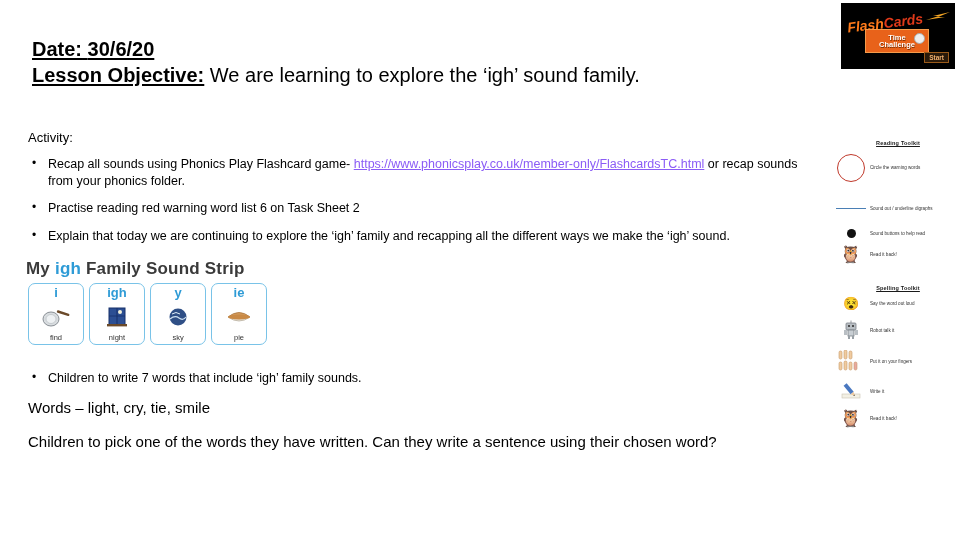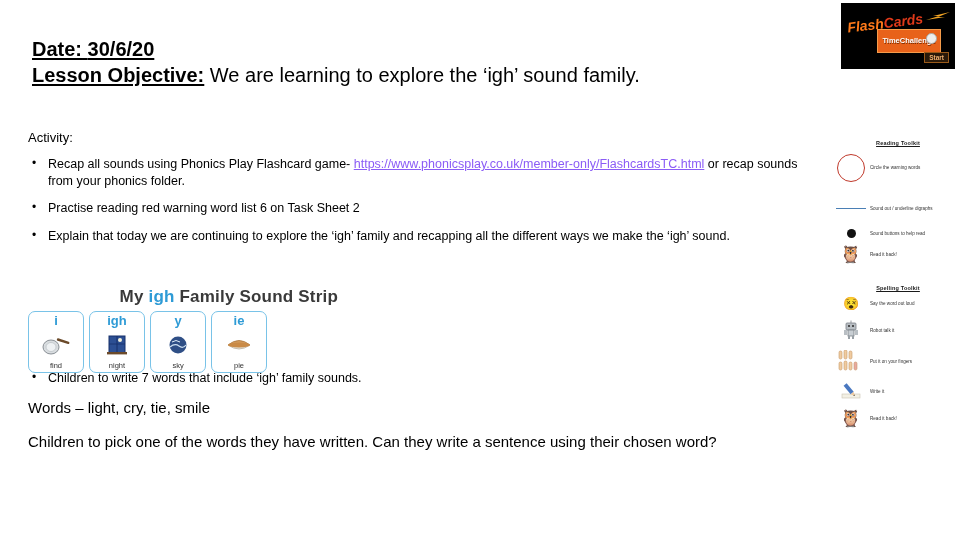--- a/index.html
+++ b/index.html
@@ -89,28 +89,27 @@
 
   
   .soundstrip {
     position: absolute;
     left: 26px;
     top: 258px;
     width: 312px;
     height: 100px;
   }
   .ss-title {
-    text-align: right;
+    text-align: left;
     font-size: 17px;
     font-weight: bold;
     color: #3a3a3a;
     letter-spacing: 0.2px;
     line-height: 1;
     padding-top: 2px;
-    margin-top: 28px;
   }
   .ss-title .hl { color: #2e9bd6; }
   .ss-cards {
     display: flex;
     gap: 5px;
     margin-top: 6px;
     padding-left: 2px;
   }
   .ss-card {
     width: 56px;
@@ -182,30 +181,30 @@
   .ft-title .c2 { color: #e03a1a; }
   .ft-bolt {
     position: absolute;
     right: 4px;
     top: 8px;
     width: 26px;
     height: 10px;
   }
   .ft-btn {
     position: absolute;
-    left: 36px;
+    left: 24px;
     top: 26px;
     width: 62px;
     height: 22px;
     background: #e8621a;
     border: 1px solid #f59b4a;
     display: flex;
     align-items: center;
     justify-content: center;
-    flex-direction: row;
+    flex-direction: column;
     line-height: 1;
   }
   .ft-btn span {
     font-size: 7.5px;
     font-weight: bold;
     color: #ffffff;
     text-shadow: 0.5px 0.5px 0 #7a2d00;
   }
   .ft-clock {
     position: absolute;

